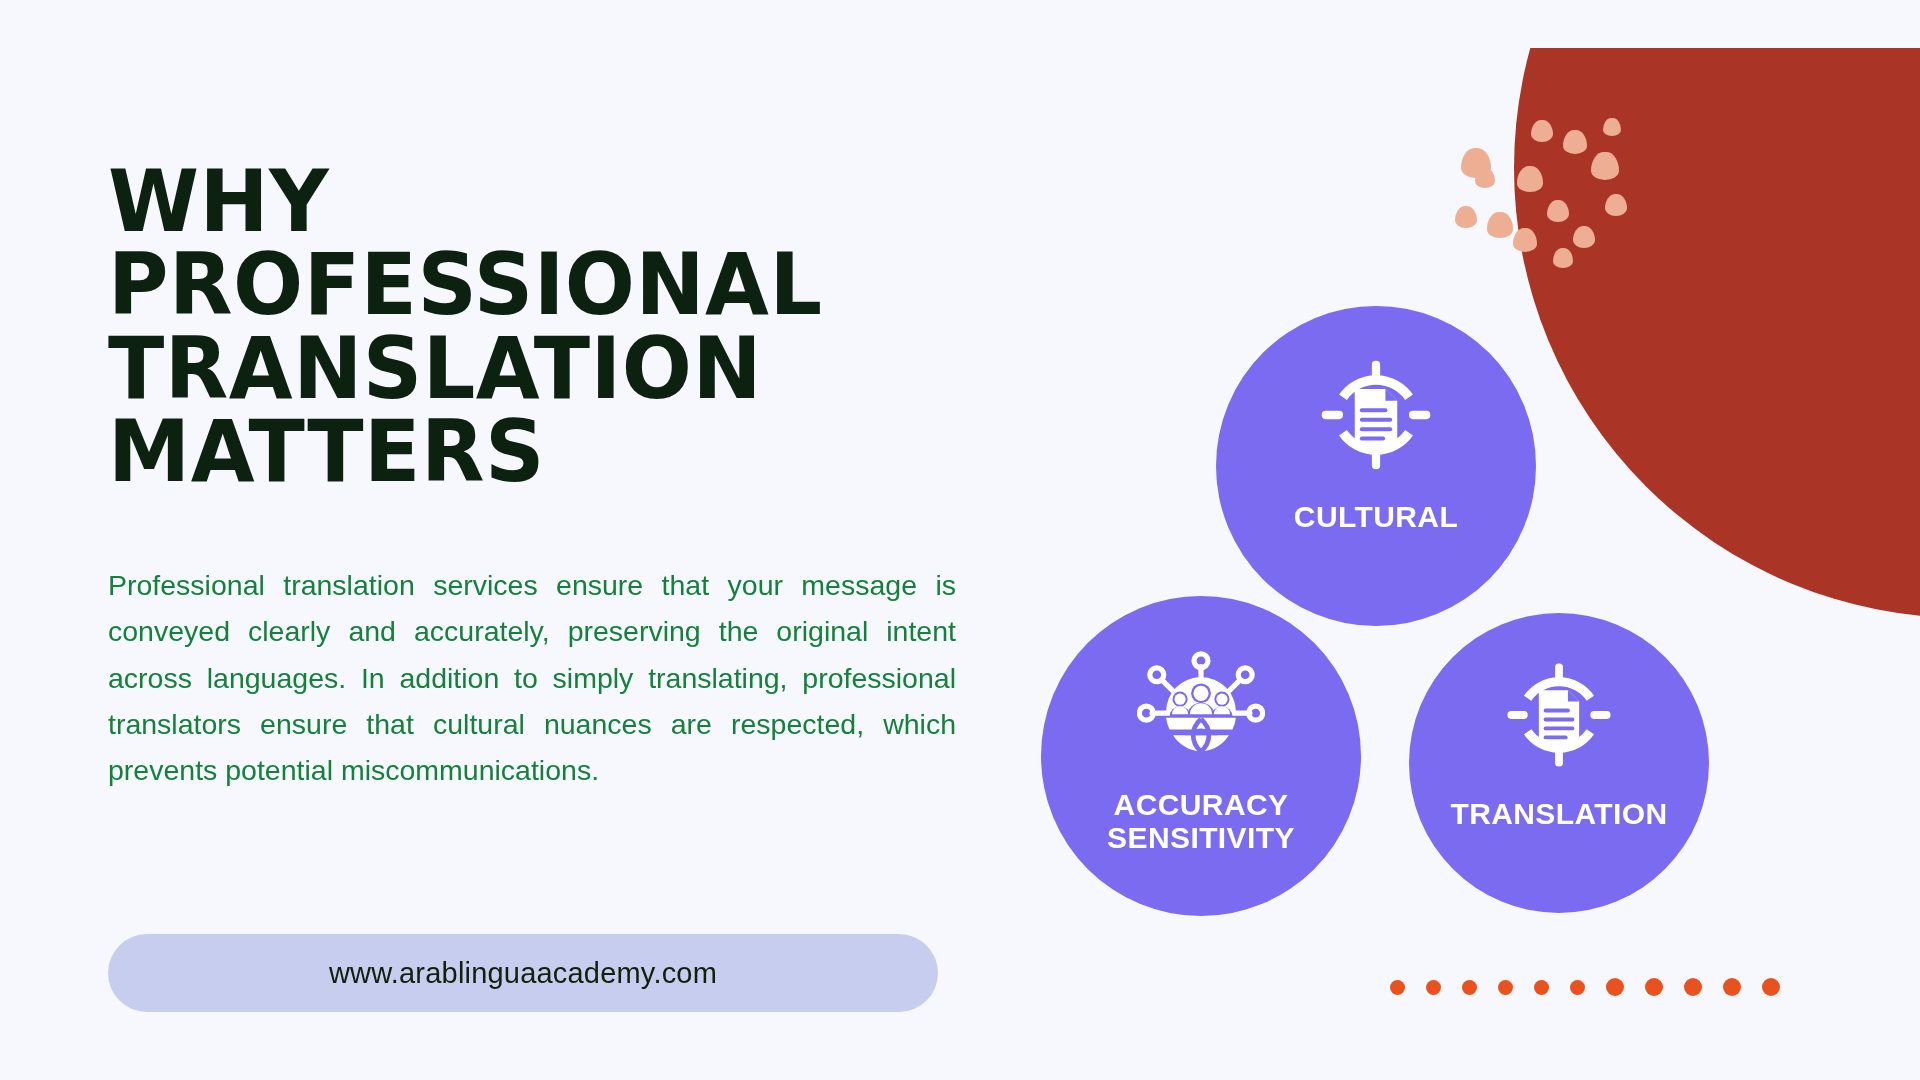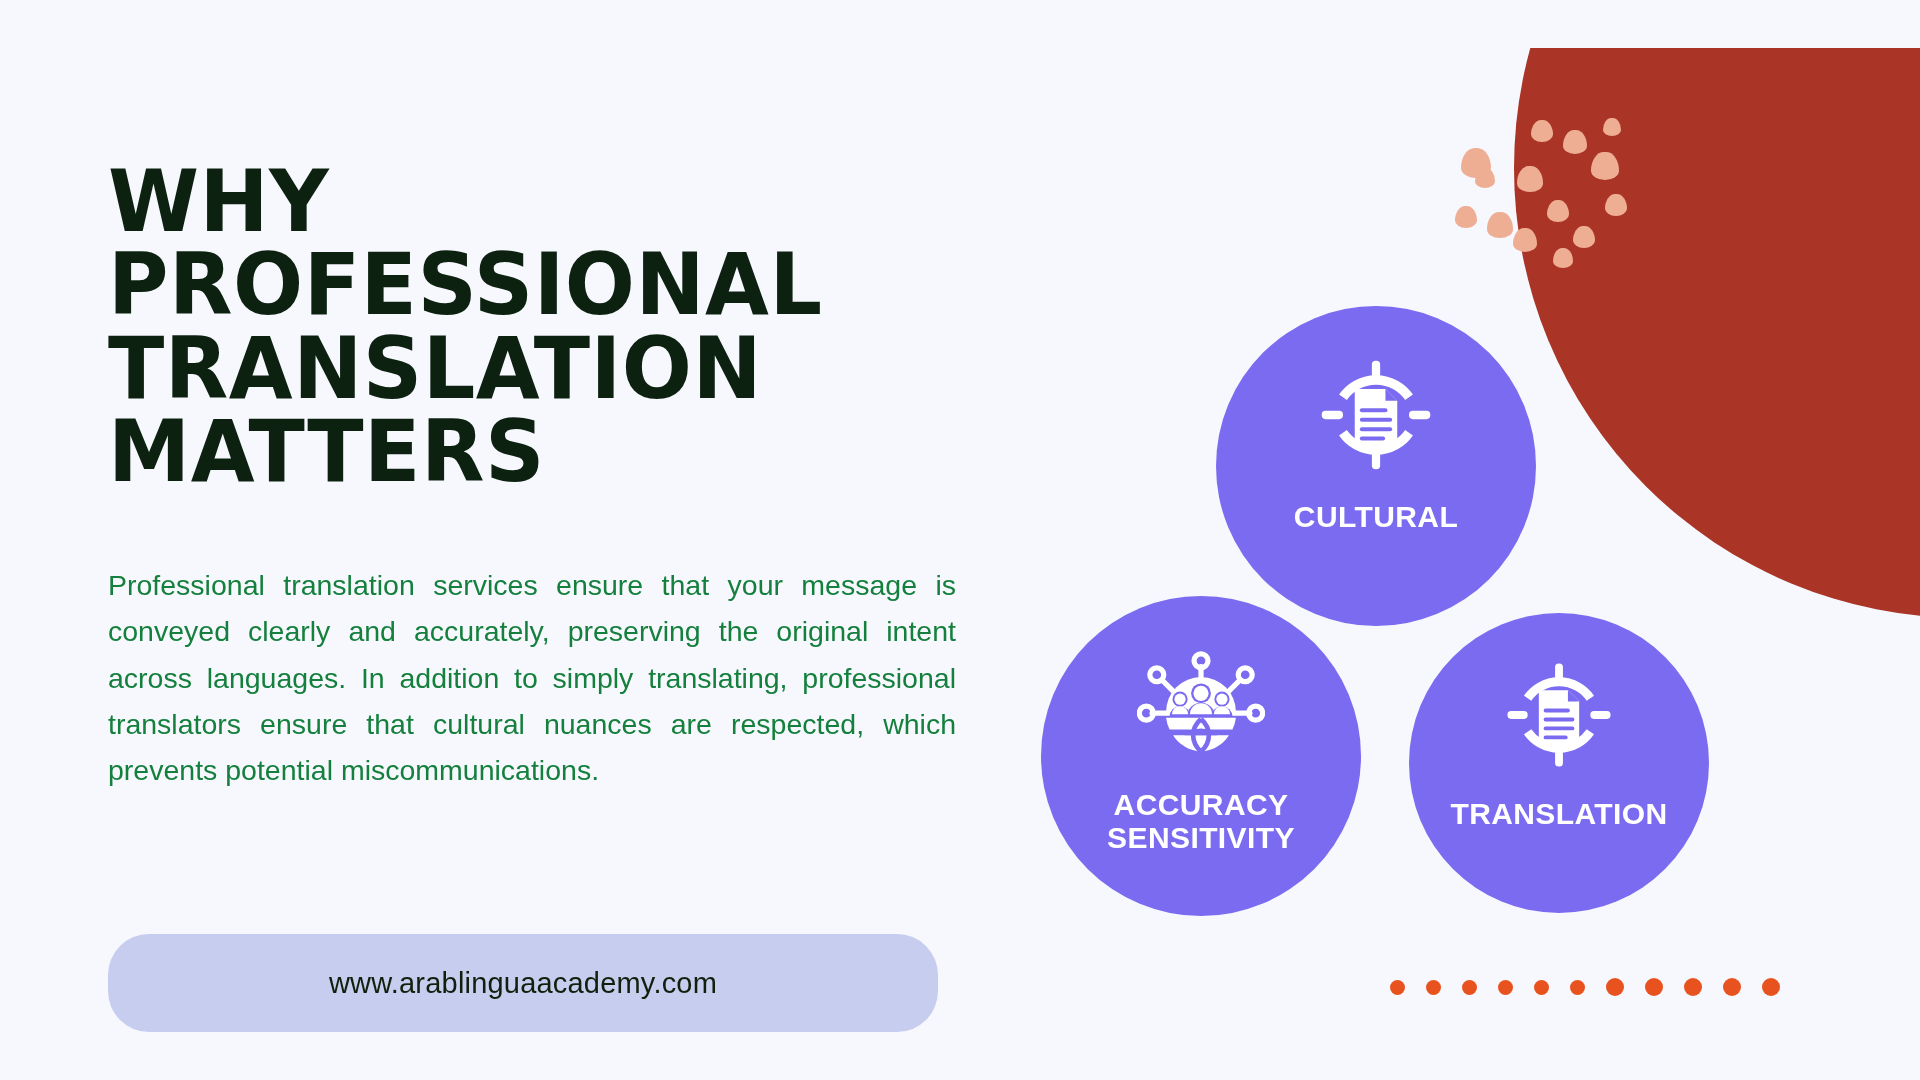--- a/index.html
+++ b/index.html
@@ -62,21 +62,21 @@
     font-size:28.5px;
     line-height:1.63;
     color:#15803d;
     text-align:justify;
     text-justify:inter-word;
     font-family:"Liberation Sans", sans-serif;
   }
   .url-pill {
     position:absolute;
     left:108px; top:886px;
-    width:830px; height:98px;
+    width:830px; height:78px;
     border-radius:41px;
     background:#c7cdee;
     display:flex;
     align-items:center;
     justify-content:center;
   }
   .url-pill span {
     font-size:29px;
     color:#10200d;
     letter-spacing:0.2px;

